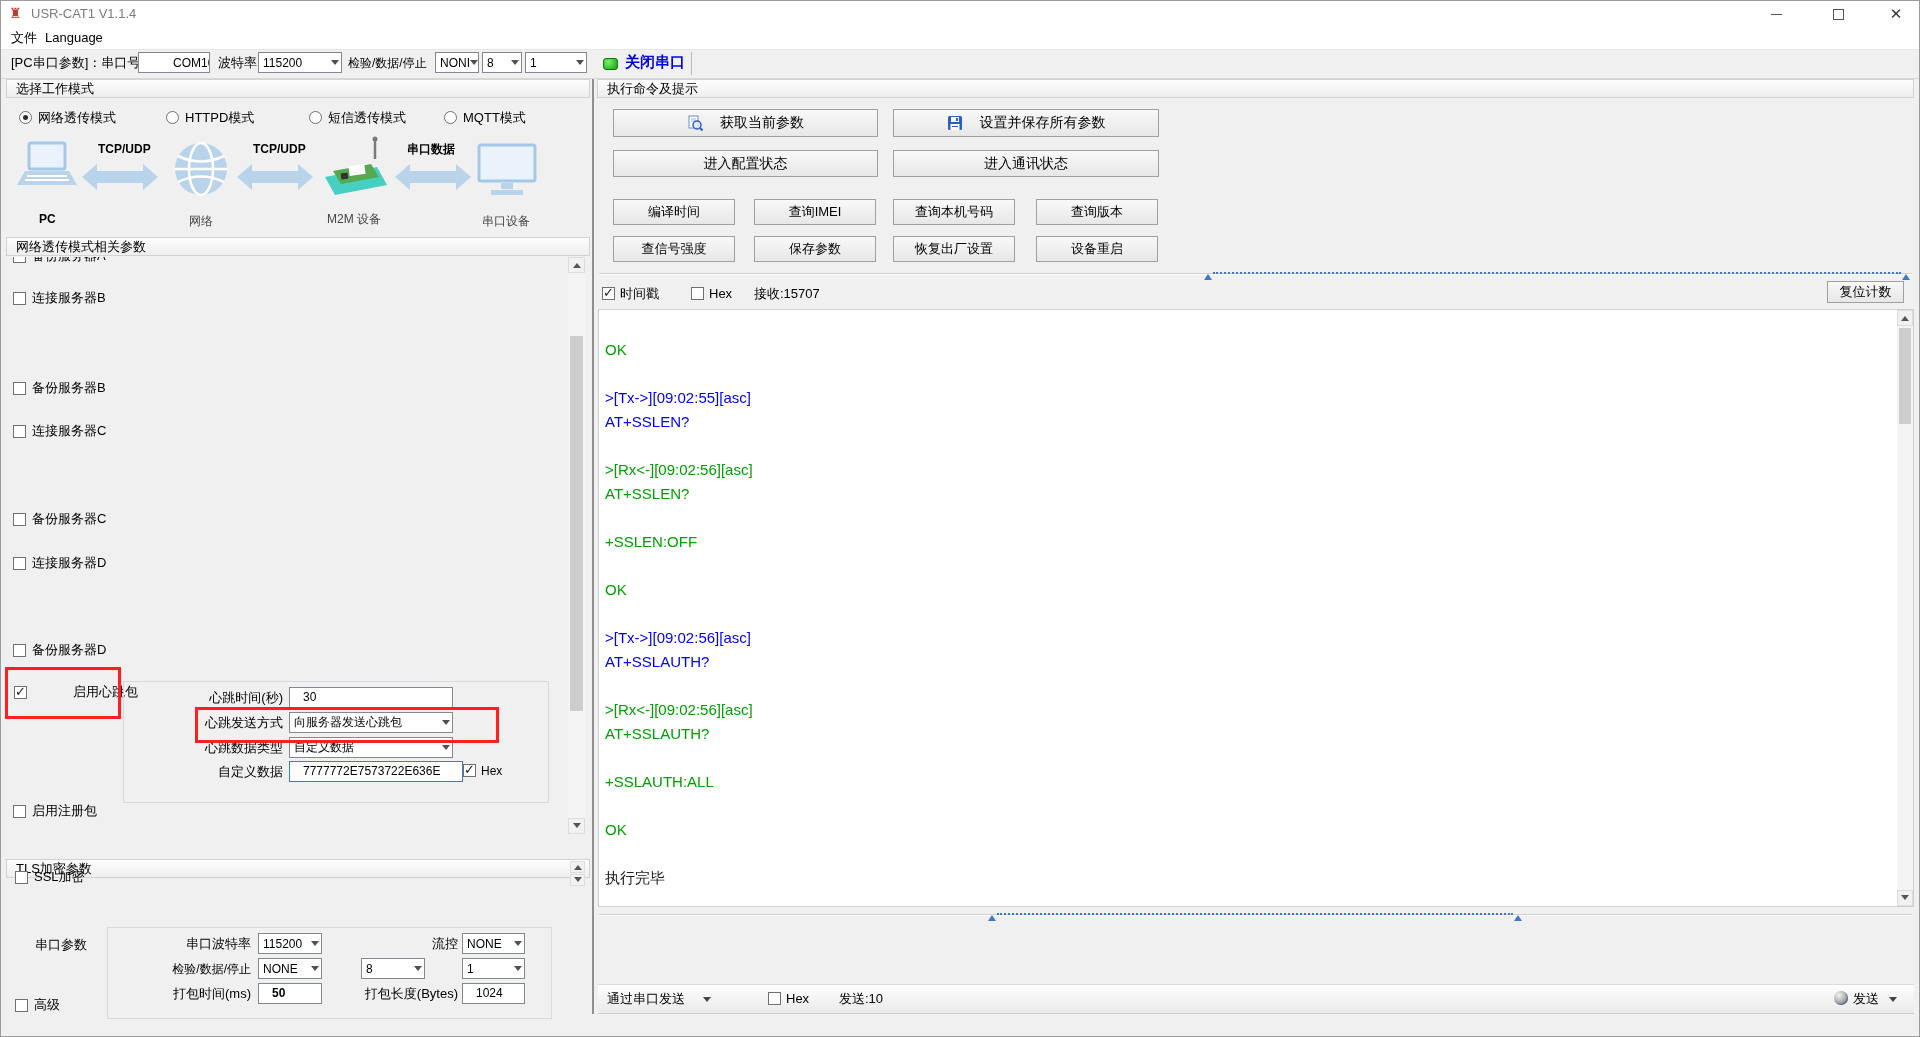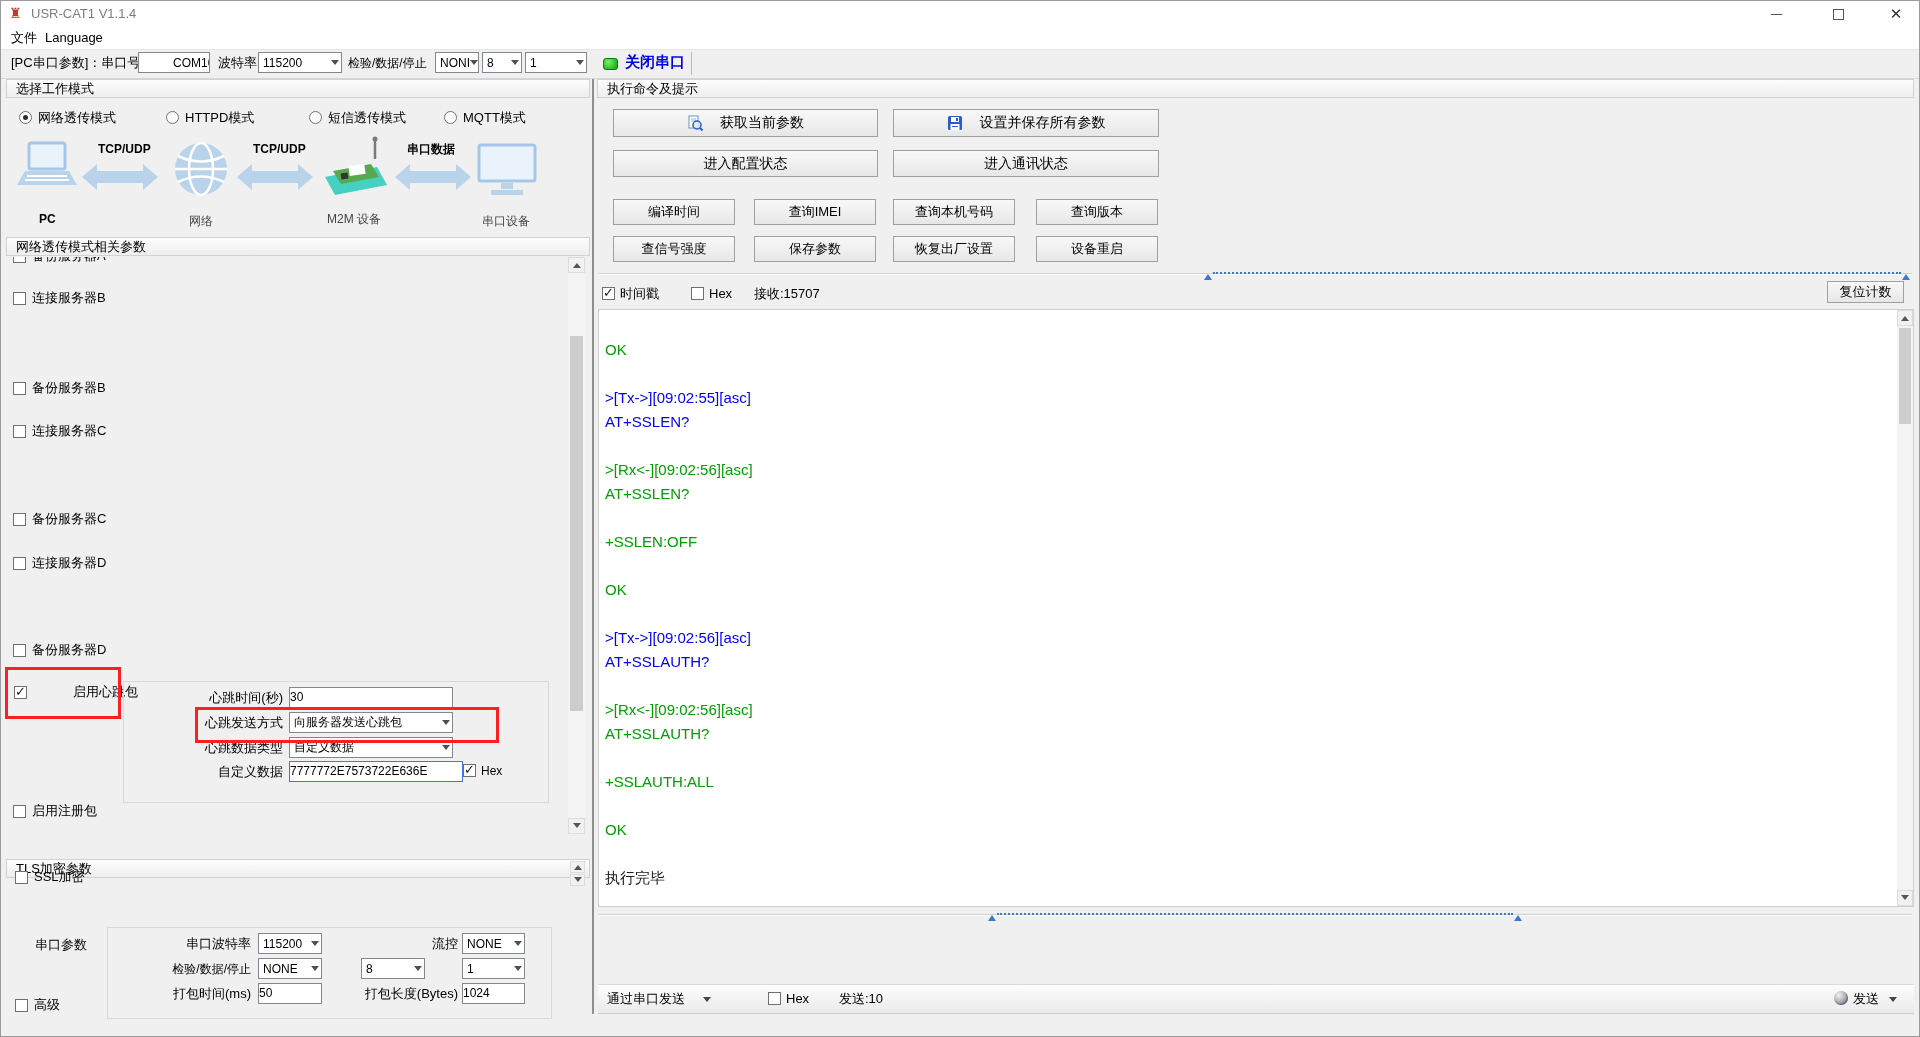--- a/index.html
+++ b/index.html
@@ -15,21 +15,21 @@
   
   .cb{position:absolute;width:13px;height:13px;background:#fff;border:1px solid #707070;box-sizing:border-box;}
   .cb.checked:after{content:"\2713";position:absolute;left:0px;top:-3px;font-size:13px;font-weight:bold;color:#1a1a1a;}
   .radio{position:absolute;width:13px;height:13px;background:#fff;border:1px solid #707070;border-radius:50%;box-sizing:border-box;}
   .radio.sel:after{content:"";position:absolute;left:3px;top:3px;width:5px;height:5px;border-radius:50%;background:#2b2b2b;}
   
   .combo{position:absolute;height:21px;background:#fff;border:1px solid #828790;box-sizing:border-box;
          display:flex;align-items:center;padding:0 2px 0 4px;font-size:12px;white-space:nowrap;overflow:hidden;}
   .combo .chev{margin-left:auto;width:0;height:0;border:4px solid transparent;border-top:5px solid #505050;margin-top:4px;flex:none;}
   .tbox{position:absolute;height:21px;background:#fff;border:1px solid #828790;box-sizing:border-box;
-        font-size:12px;line-height:19px;padding:0 0;white-space:nowrap;overflow:hidden;}
+        font-size:12px;line-height:19px;padding:0 13px;white-space:nowrap;overflow:hidden;}
   .tbox.focus{border-color:#2f7fe0;}
   
   .btn{position:absolute;display:flex;align-items:center;justify-content:center;gap:17px;
        background:linear-gradient(#f8f8f8,#e7e7e7);border:1px solid #a0a0a0;font-size:14px;box-sizing:border-box;cursor:default;}
   .btn.small{font-size:13px;}
   
   .sbtn{position:absolute;background:#f1f1f1;border:1px solid #dcdcdc;display:flex;align-items:center;justify-content:center;box-sizing:border-box;}
   .tri-up{width:0;height:0;border:4px solid transparent;border-bottom:5px solid #555;margin-top:-3px;}
   .tri-down{width:0;height:0;border:4px solid transparent;border-top:5px solid #555;margin-bottom:-3px;}
   .thumb{position:absolute;background:#cdcdcd;}
@@ -249,21 +249,21 @@
   <div class="combo" style="left:360px;top:957px;width:64px;">
     <span>8</span>
       <span class="chev"></span>
   </div>
   <div class="combo" style="left:461px;top:957px;width:63px;">
     <span>1</span>
       <span class="chev"></span>
   </div>
 
   <span class="lbl" style="left:150px;top:985px;width:100px;text-align:right;">打包时间(ms)</span>
-  <div class="tbox" style="left:257px;top:982px;width:64px;"><span>50</span></div>
+  <div class="tbox" style="left:257px;top:982px;width:64px;font-weight:bold;"><span>50</span></div>
   <span class="lbl" style="left:345px;top:985px;width:112px;text-align:right;">打包长度(Bytes)</span>
   <div class="tbox" style="left:461px;top:982px;width:63px;"><span>1024</span></div>
 
   <span class="cb" style="left:14px;top:998px;"></span>
   <span class="lbl" style="left:33px;top:996px;">高级</span>
 
   <div class="hdr" style="left:596px;top:78px;width:1317px;">执行命令及提示</div>
 
   <div class="btn" style="left:612px;top:108px;width:265px;height:28px;">
     <svg width="16" height="16" viewBox="0 0 16 16">

